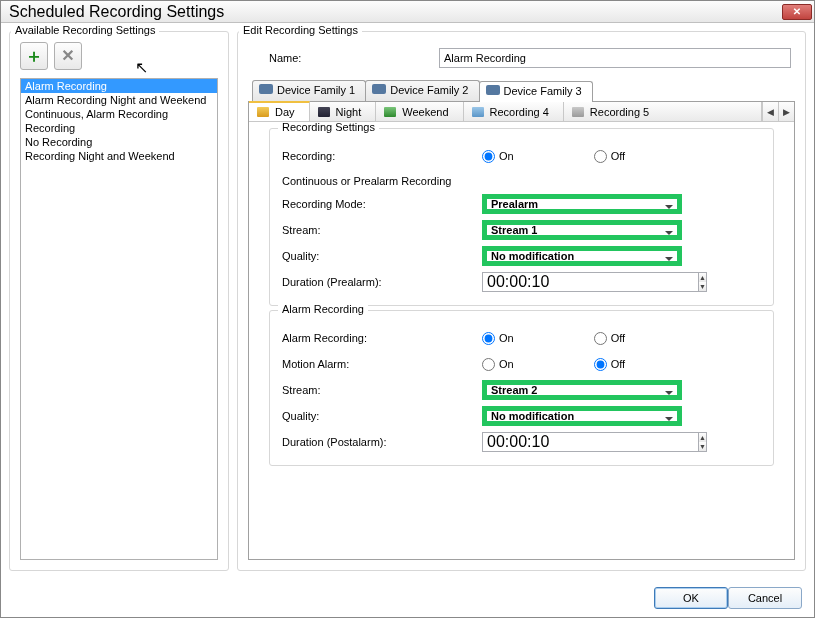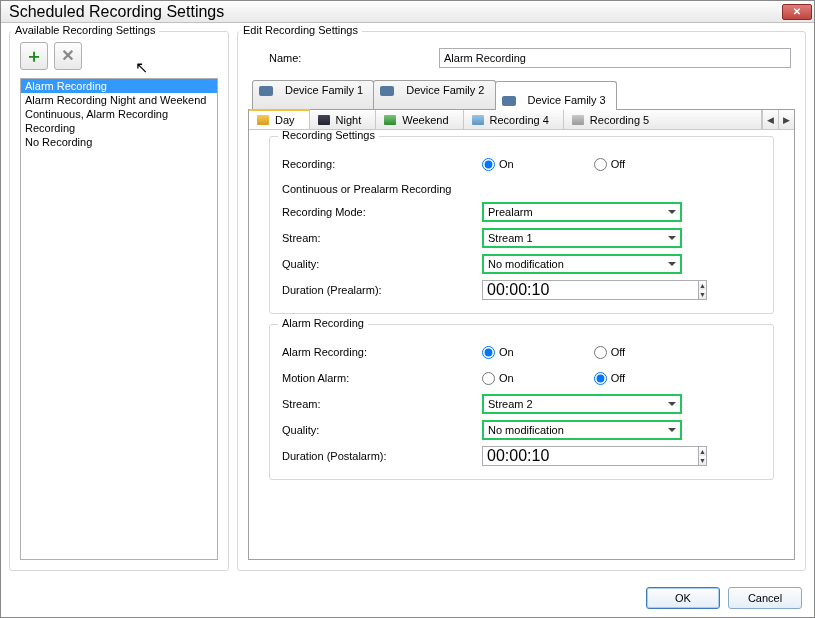--- a/index.html
+++ b/index.html
@@ -157,23 +157,23 @@
     padding: 2px 4px;
     font-size:11px;
     font-family: inherit;
   }
   .family-tabs {
     display:flex;
     margin-left: 4px;
   }
   .family-tab {
     display:flex;
-    align-items:flex-end;
-    gap:12px;
-    padding: 3px 10px 13px 6px;
+    align-items:flex-start;
+    gap:4px;
+    padding: 3px 10px 5px 6px;
     border:1px solid #a0a0a0;
     border-bottom:none;
     background: linear-gradient(#f7f7f7,#e7e7e7);
     border-radius: 3px 3px 0 0;
     margin-right:-1px;
     cursor:pointer;
     position: relative;
   }
   .family-tab.active {
     background:#fff;
@@ -244,21 +244,21 @@
   .inner-panel {
     flex:1;
     padding: 6px 20px 6px 20px;
     overflow:auto;
   }
   .grp {
     border:1px solid #d7d7d7;
     border-radius:3px;
     position:relative;
     padding: 14px 12px 10px 12px;
-    margin-bottom:10px;
+    margin-bottom:4px;
   }
   .grp-legend {
     position:absolute;
     top:-8px; left:8px;
     background:#fff;
     padding:0 4px;
   }
   .row {
     display:flex;
     align-items:center;
@@ -273,28 +273,29 @@
     gap: 80px;
   }
   .radio-opt {
     display:flex;
     align-items:center;
     gap:4px;
   }
   .radio-opt input { margin:0; }
   .select {
     width: 200px;
-    border:2px solid #22c55e;
+    border:5px solid #22c55e;
     height:20px;
     display:flex;
     align-items:center;
     padding: 0 4px;
     background:#fff;
     position: relative;
     cursor:pointer;
+    font-weight:bold;
   }
   .select::after {
     content:"";
     position:absolute;
     right:4px; top:6px;
     border:4px solid transparent;
     border-top-color:#444;
   }
   .spinner {
     width: 200px;
@@ -324,21 +325,20 @@
     color:#444;
     background:linear-gradient(#fdfdfd,#e9e9e9);
     cursor:pointer;
   }
   .subhead {
     margin: 6px 0 4px 0;
   }
   .footer {
     display:flex;
     justify-content:flex-end;
-    gap:8px;
     padding: 8px 12px;
   }
   .btn {
     min-width:74px;
     height:22px;
     border:1px solid #8aa8c8;
     background:linear-gradient(#fdfdfd,#e4eef8);
     border-radius:3px;
     display:flex;
     align-items:center;
@@ -377,20 +377,21 @@
           </div>
           <span class="cursor-arrow">↖</span>
         </div>
 
         <div class="settings-list">
           <div class="item selected">Alarm Recording</div>
           <div class="item">Alarm Recording Night and Weekend</div>
           <div class="item">Continuous, Alarm Recording</div>
           <div class="item">Recording</div>
           <div class="item">No Recording</div>
+          <div class="item">Recording Night and Weekend</div>
         </div>
       </div>
     </div>
 
     <div class="right-col">
       <div class="fieldset right-fieldset">
         <span class="fieldset-legend">Edit Recording Settings</span>
 
         <div class="name-row">
           <label>Name:</label>

